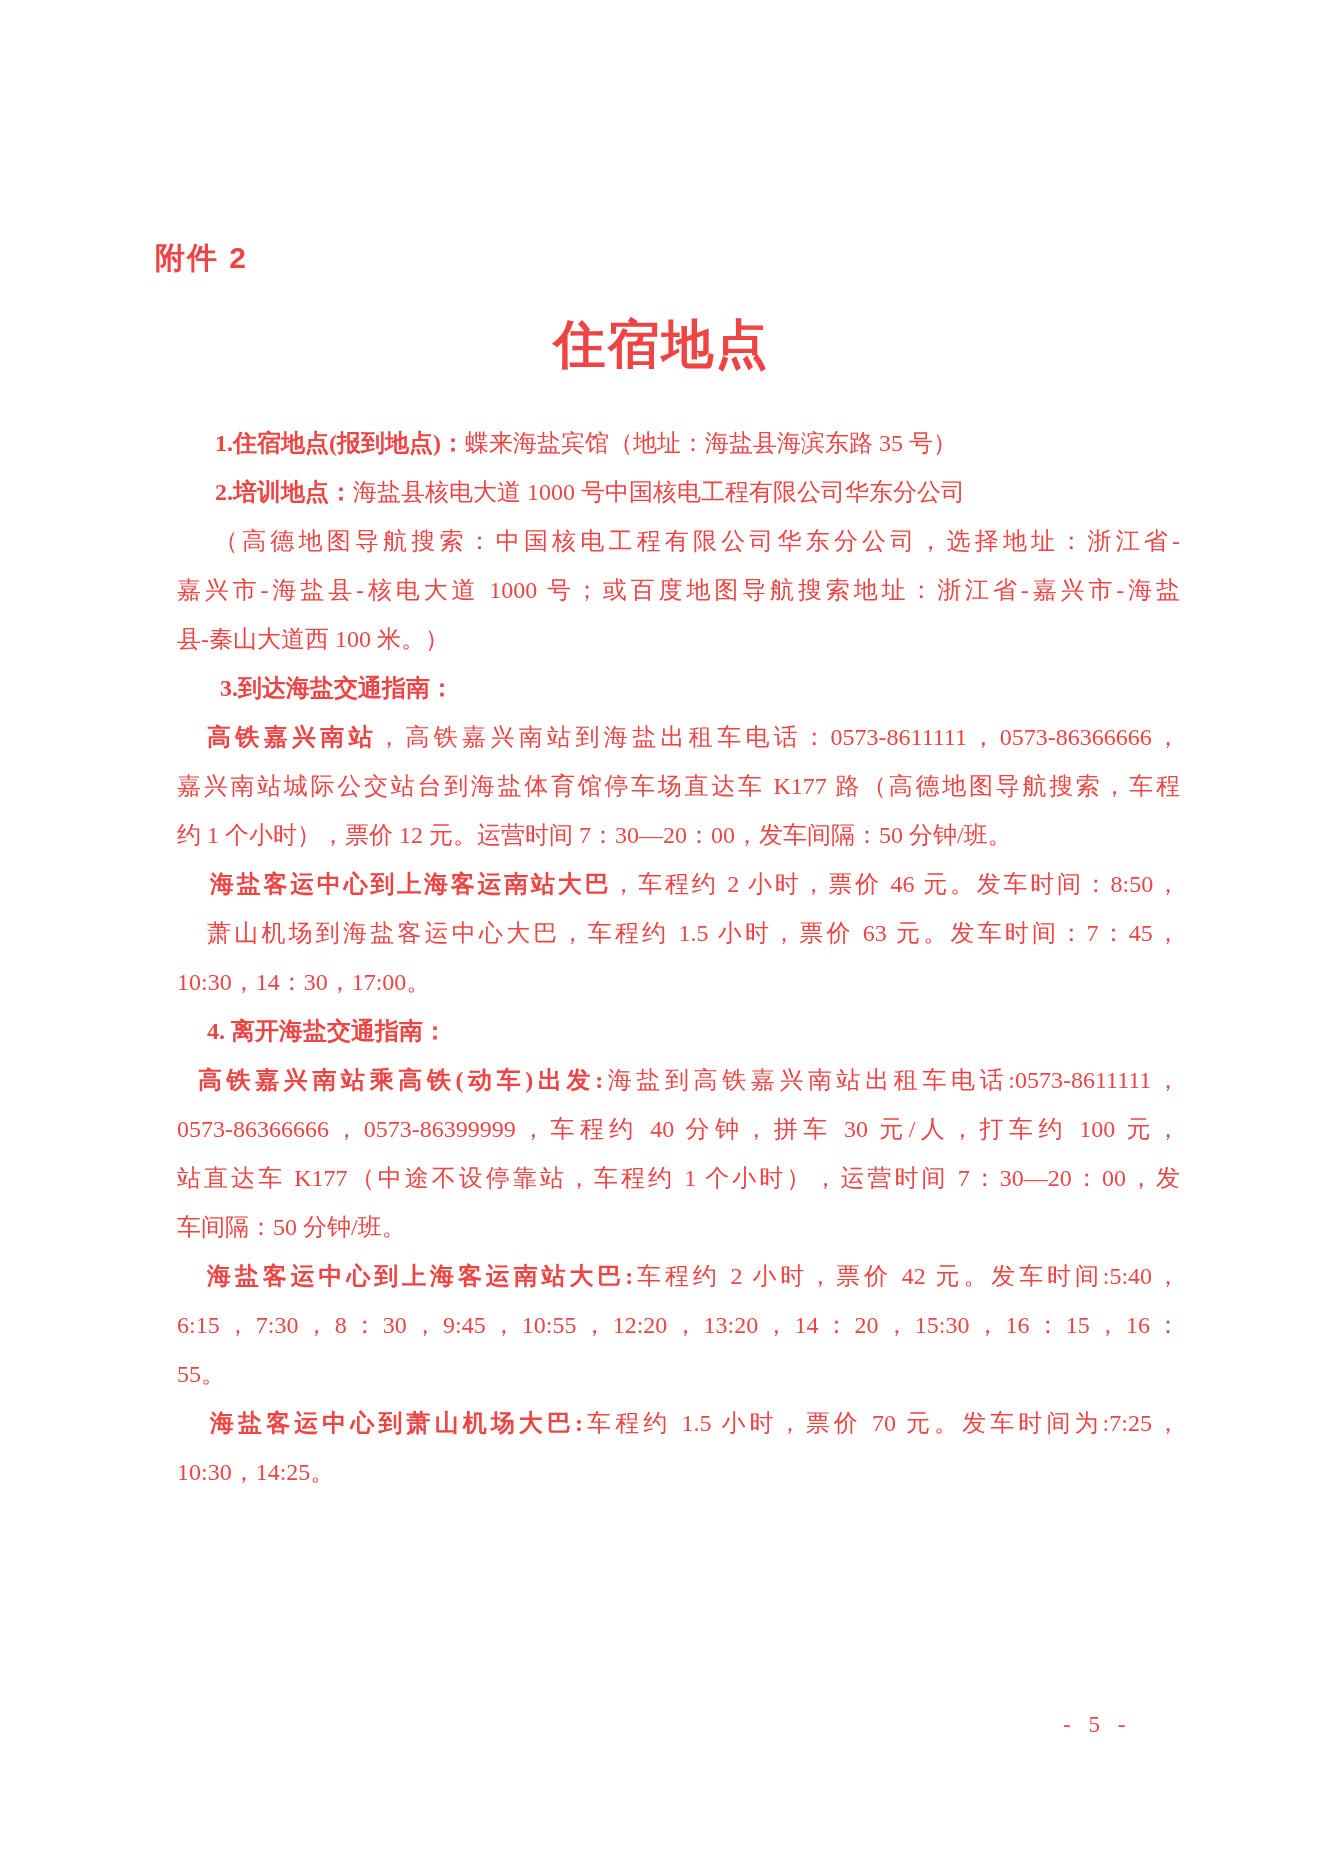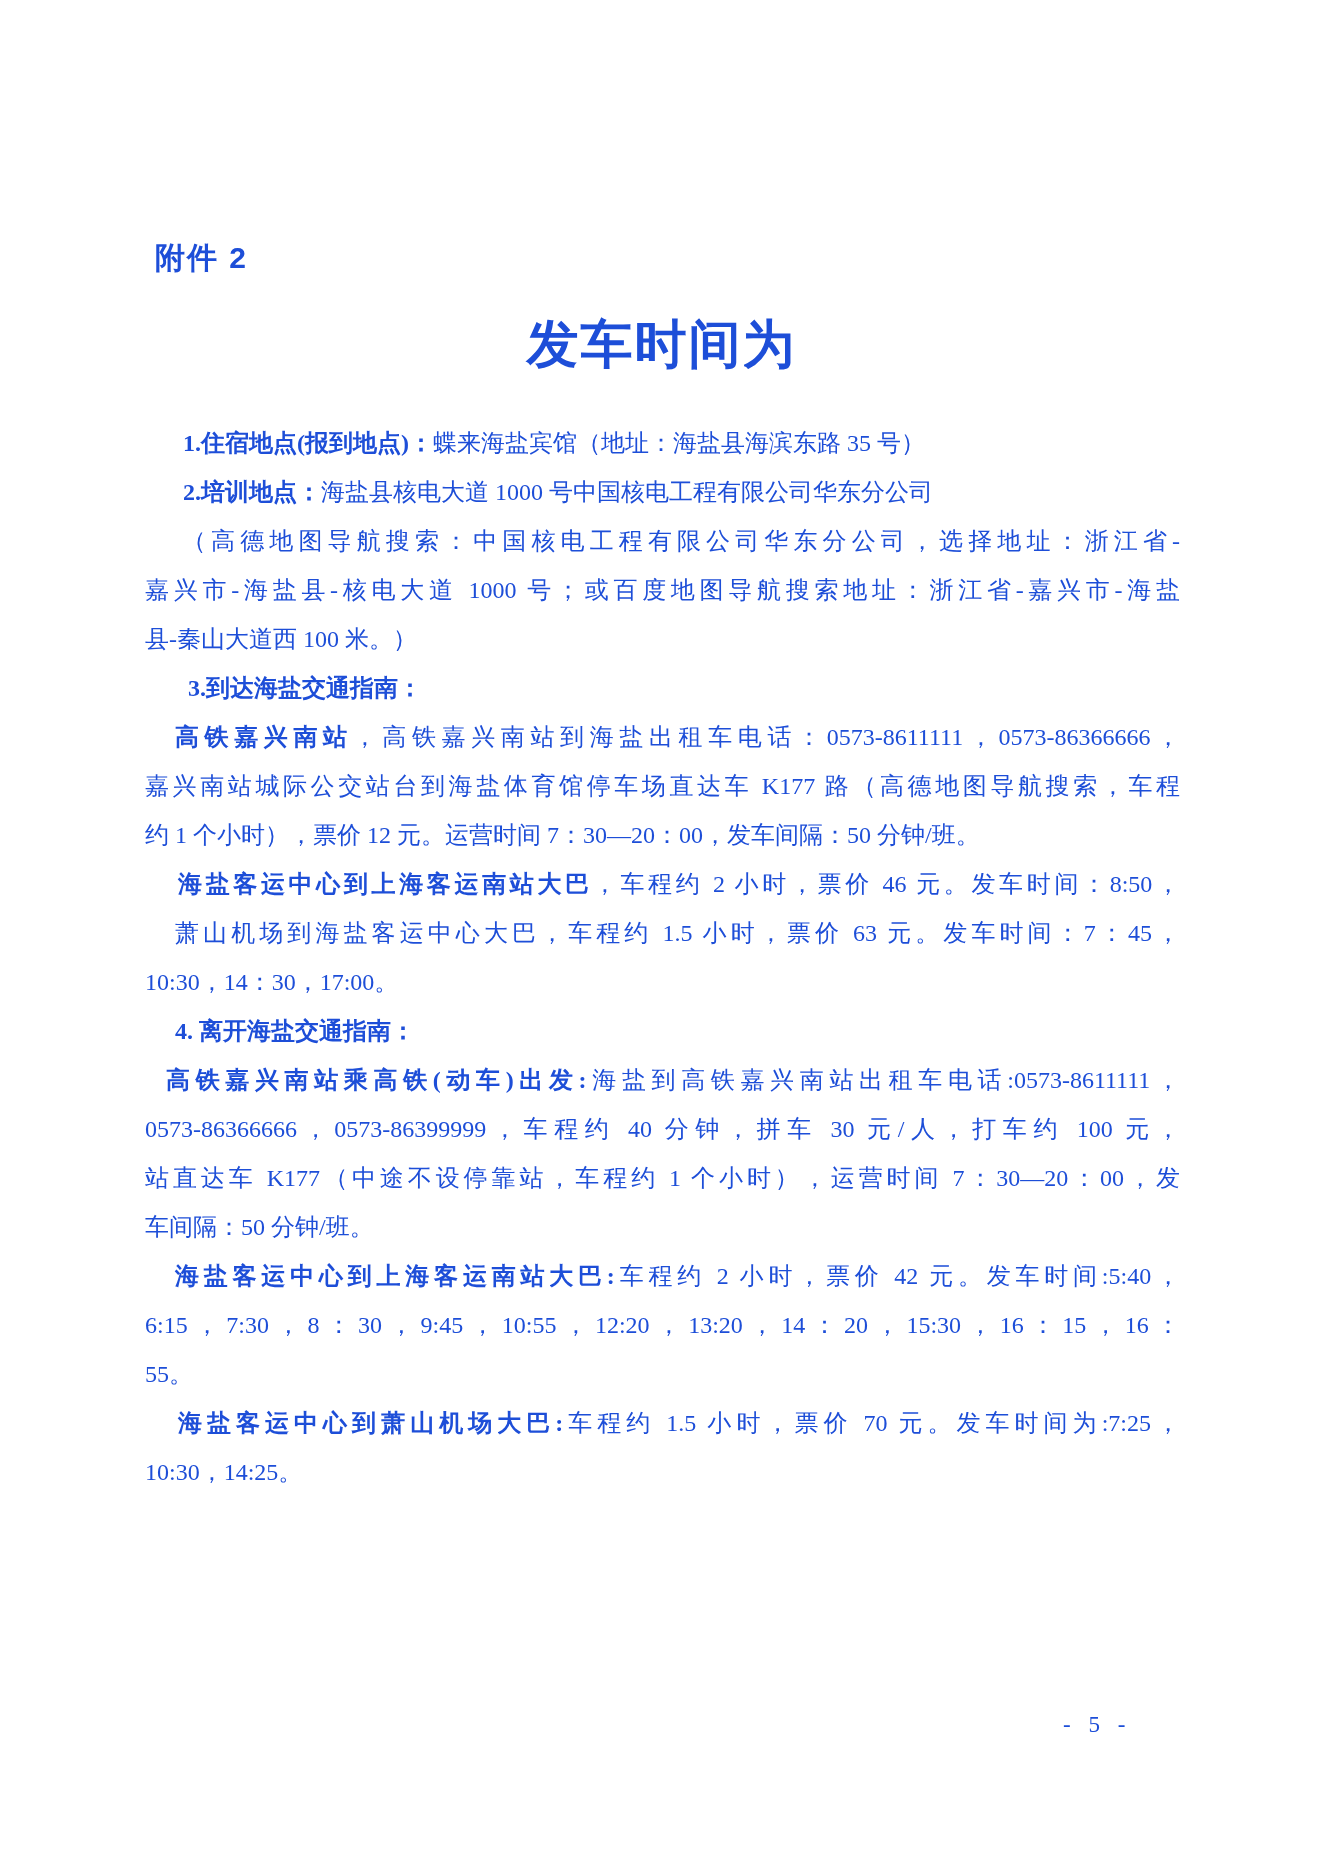--- a/index.html
+++ b/index.html
@@ -1,21 +1,21 @@
 <!DOCTYPE html>
 <html><head>
 <meta charset="utf-8">
 <style>
   html, body { margin: 0; padding: 0; background: #ffffff; }
   .page {
     position: relative;
     width: 1323px;
     height: 1871px;
     background: #ffffff;
-    color: #1d4ed8;
+    color: #ef4444;
     font-family: "Liberation Serif", "DejaVu Serif", serif;
     overflow: hidden;
   }
   .attachment-label {
     position: absolute;
     left: 155px;
     top: 238px;
     font-size: 30px;
     font-weight: 700;
     font-family: "Liberation Sans", "DejaVu Sans", sans-serif;
@@ -37,41 +37,42 @@
     left: 145px;
     top: 419px;
     width: 1035px;
     font-size: 24px;
   }
   .line {
     line-height: 49px;
     min-height: 49px;
     text-align: left;
     font-weight: 400;
+    margin-left: 32px;
   }
   .line.justify {
     text-align: justify;
     text-align-last: justify;
   }
   .line .bold { font-weight: 700; }
   .page-number {
     position: absolute;
     left: 1063px;
     top: 1712px;
     font-size: 23px;
     letter-spacing: 6px;
   }
 </style>
 </head>
 <body>
 
 <div class="page">
   <div class="attachment-label">附件 2</div>
 
-  <div class="doc-title">发车时间为</div>
+  <div class="doc-title">住宿地点</div>
 
   <div class="content">
       <div class="line" style="text-indent: 38px;"><span class="bold">1.住宿地点(报到地点)：</span><span>蝶来海盐宾馆（地址：海盐县海滨东路 35 号）</span></div>
       <div class="line" style="text-indent: 38px;"><span class="bold">2.培训地点：</span><span>海盐县核电大道 1000 号中国核电工程有限公司华东分公司</span></div>
       <div class="line justify" style="text-indent: 37px;"><span>（高德地图导航搜索：中国核电工程有限公司华东分公司，选择地址：浙江省-</span></div>
       <div class="line justify" style="text-indent: 0px;"><span>嘉兴市-海盐县-核电大道 1000 号；或百度地图导航搜索地址：浙江省-嘉兴市-海盐</span></div>
       <div class="line" style="text-indent: 0px;"><span>县-秦山大道西 100 米。）</span></div>
       <div class="line" style="text-indent: 43px;"><span class="bold">3.到达海盐交通指南：</span></div>
       <div class="line justify" style="text-indent: 30px;"><span class="bold">高铁嘉兴南站</span><span>，高铁嘉兴南站到海盐出租车电话：0573-8611111，0573-86366666，</span></div>
       <div class="line justify" style="text-indent: 0px;"><span>嘉兴南站城际公交站台到海盐体育馆停车场直达车 K177 路（高德地图导航搜索，车程</span></div>

